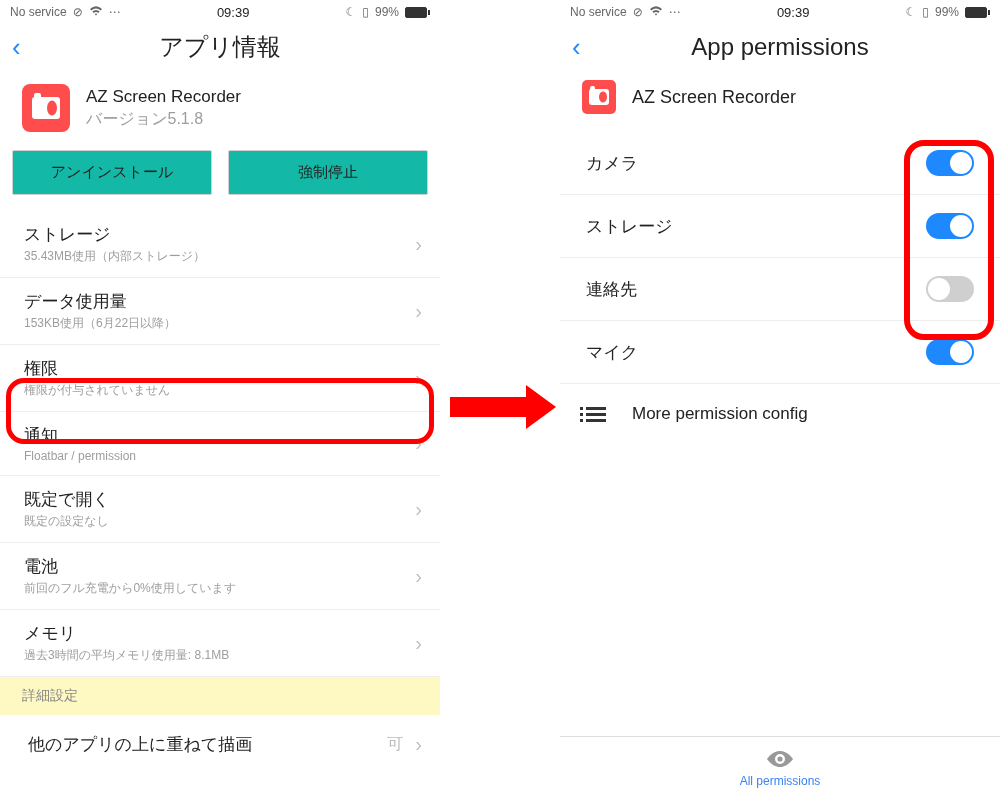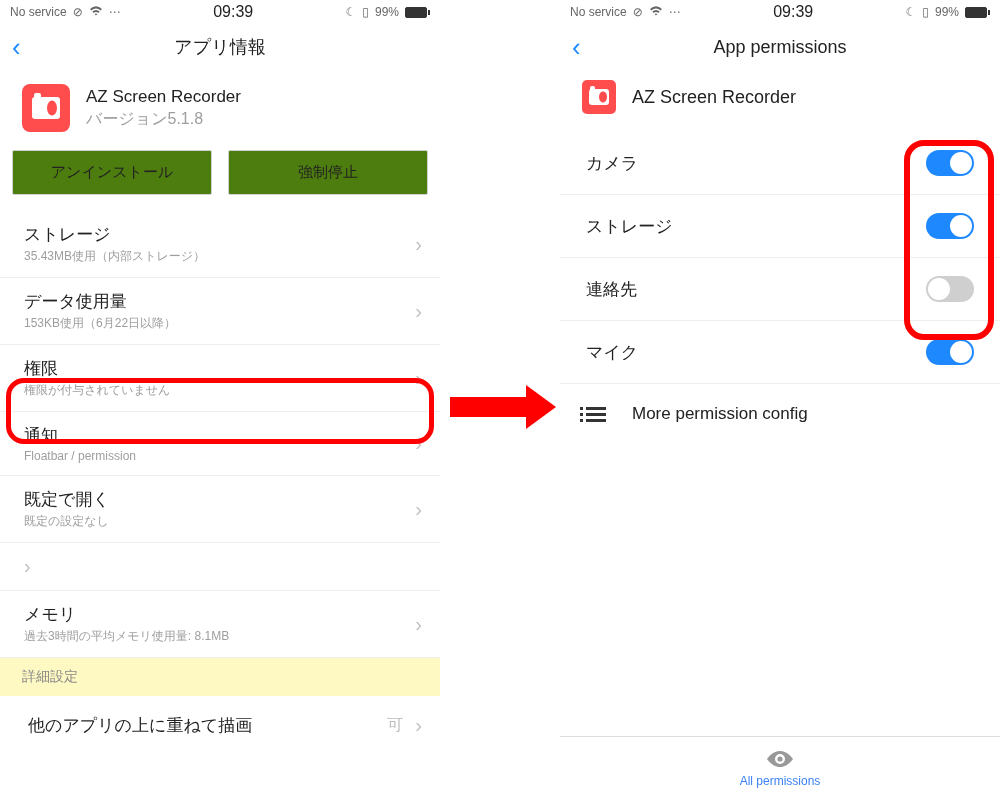--- a/index.html
+++ b/index.html
@@ -23,29 +23,29 @@
     vertical-align:middle;
     margin-left:-4px;
   }
   .arrow { display:flex; align-items:center; }
   .statusbar {
     height: 24px; display:flex; align-items:center;
     padding: 0 10px; font-size:12px; color:#666;
     justify-content: space-between;
   }
   .status-left, .status-right { display:flex; align-items:center; gap:6px; }
-  .status-center { flex:1; text-align:center; font-size:16px; color:#222; }
+  .status-center { flex:1; text-align:center; font-size:13px; color:#222; }
   .titlebar {
     height: 46px; display:flex; align-items:center; position:relative;
     padding: 0 12px;
   }
   .back-chevron { color:#1e88ff; font-size:26px; font-weight:300; }
   .titlebar-title {
     position:absolute; left:0; right:0; text-align:center;
-    font-size:18px; color:#222; pointer-events:none;
+    font-size:24px; color:#222; pointer-events:none;
   }
   .app-header { display:flex; align-items:center; padding: 14px 18px 18px 22px; gap:16px; }
   .app-header-simple { display:flex; align-items:center; padding: 10px 18px 18px 22px; gap:16px; }
   .app-icon {
     width:48px; height:48px; background:#ff4d4d; border-radius:8px;
     display:flex; align-items:center; justify-content:center; position:relative;
   }
   .app-icon-sm {
     width:34px; height:34px; background:#ff4d4d; border-radius:5px;
     display:flex; align-items:center; justify-content:center; position:relative;
@@ -59,21 +59,21 @@
   }
   .cam-top {
     position:absolute; top:-18%; left:8%; width:24%; height:22%;
     background:#fff; border-radius:2px 2px 0 0;
   }
   .app-name { font-size:17px; color:#222; }
   .app-name-big { font-size:18px; color:#222; }
   .app-version { font-size:16px; color:#9e9e9e; margin-top:2px; }
   .btn-row { display:flex; gap:16px; padding: 0 12px 16px 12px; }
   .flat-btn {
-    flex:1; border:1px solid #d0d0d0; background:#4d7c0f;
+    flex:1; border:1px solid #d0d0d0; background:#14b8a6;
     padding: 12px 0; text-align:center; font-size:15px; color:#222;
     border-radius:2px;
   }
   .list { }
   .list-item {
     display:flex; align-items:center; justify-content:space-between;
     padding: 12px 18px 12px 24px; border-bottom:1px solid #eee;
   }
   .list-item-body .primary { font-size:17px; color:#222; }
   .list-item-body .secondary { font-size:12px; color:#9e9e9e; margin-top:2px; }
@@ -213,20 +213,24 @@
       <div class="chevron">›</div>
     </div>
     <div class="list-item">
       <div class="list-item-body">
         <div class="primary">既定で開く</div>
         <div class="secondary">既定の設定なし</div>
       </div>
       <div class="chevron">›</div>
     </div>
     <div class="list-item">
+      <div class="list-item-body">
+        <div class="primary">電池</div>
+        <div class="secondary">前回のフル充電から0%使用しています</div>
+      </div>
       <div class="chevron">›</div>
     </div>
     <div class="list-item">
       <div class="list-item-body">
         <div class="primary">メモリ</div>
         <div class="secondary">過去3時間の平均メモリ使用量: 8.1MB</div>
       </div>
       <div class="chevron">›</div>
     </div>
   </div>

